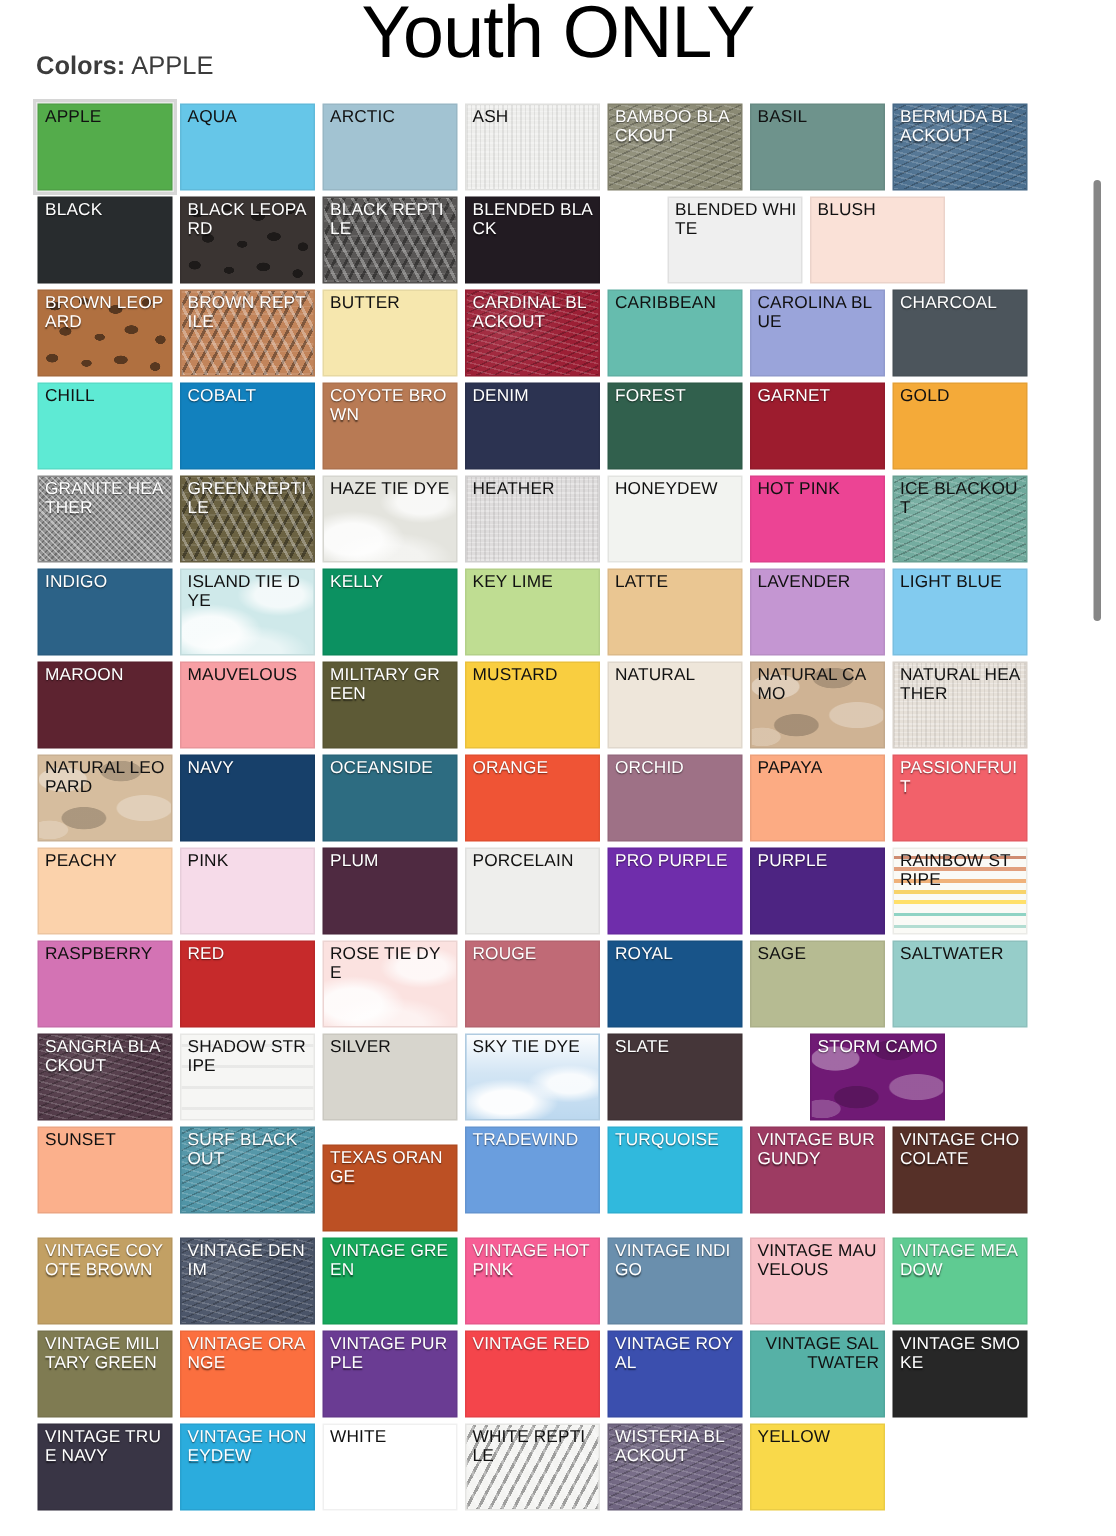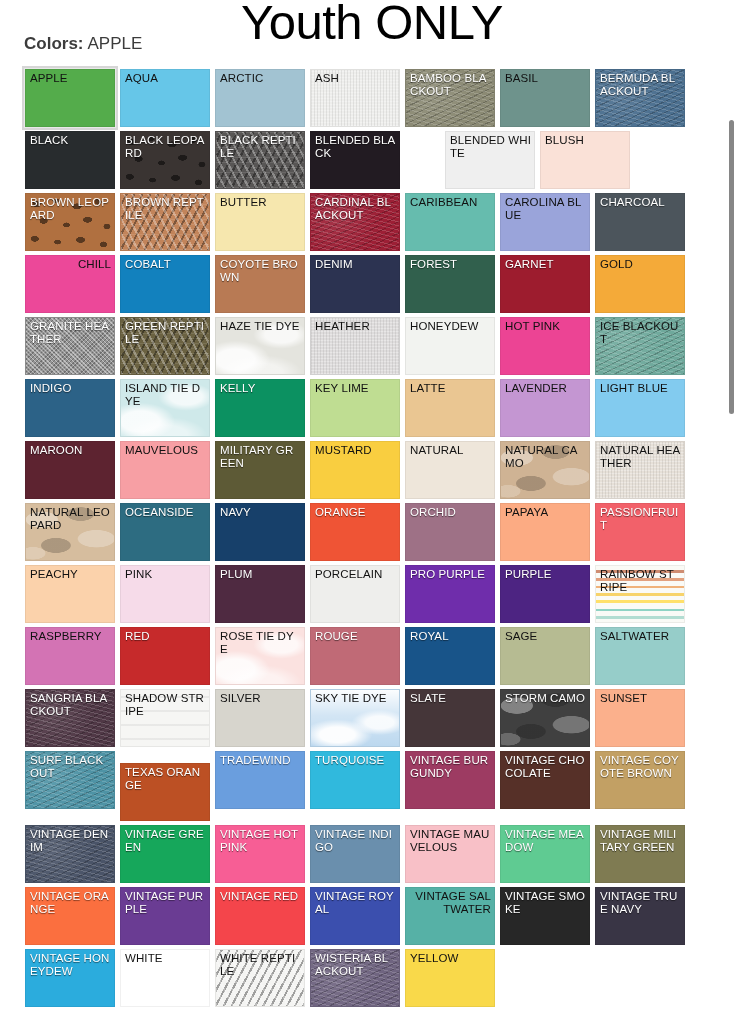--- a/index.html
+++ b/index.html
@@ -254,21 +254,21 @@
         </div>
         <div class="swatch" style="background-color: rgb(102, 188, 174);">
           <div class="sw-label dark">CARIBBEAN</div>
         </div>
         <div class="swatch" style="background-color: rgb(154, 164, 218);">
           <div class="sw-label dark">CAROLINA BLUE</div>
         </div>
         <div class="swatch" style="background-color: rgb(76, 85, 92);">
           <div class="sw-label light">CHARCOAL</div>
         </div>
-        <div class="swatch" style="background-color: #ec4899; text-align: right;">
+        <div class="swatch" style="background-color: #5eead4;">
           <div class="sw-label dark">CHILL</div>
         </div>
         <div class="swatch" style="background-color: rgb(18, 129, 190);">
           <div class="sw-label light">COBALT</div>
         </div>
         <div class="swatch" style="background-color: rgb(184, 122, 84);">
           <div class="sw-label light">COYOTE BROWN</div>
         </div>
         <div class="swatch" style="background-color: rgb(44, 51, 81);">
           <div class="sw-label light">DENIM</div>
@@ -350,25 +350,25 @@
           <div class="sw-label dark">NATURAL CAMO</div>
         </div>
         <div class="swatch" style="background-color: rgb(230, 224, 216);">
           <div class="tex heather"></div>
           <div class="sw-label dark">NATURAL HEATHER</div>
         </div>
         <div class="swatch" style="background-color: rgb(214, 189, 158);">
           <div class="tex camo"></div>
           <div class="sw-label dark">NATURAL LEOPARD</div>
         </div>
+        <div class="swatch" style="background-color: rgb(23, 64, 106);">
+          <div class="sw-label light">NAVY</div>
+        </div>
         <div class="swatch" style="background-color: rgb(45, 108, 129);">
           <div class="sw-label light">OCEANSIDE</div>
-        </div>
-        <div class="swatch" style="background-color: rgb(23, 64, 106);">
-          <div class="sw-label light">NAVY</div>
         </div>
         <div class="swatch" style="background-color: rgb(239, 84, 53);">
           <div class="sw-label light">ORANGE</div>
         </div>
         <div class="swatch" style="background-color: rgb(158, 113, 134);">
           <div class="sw-label light">ORCHID</div>
         </div>
         <div class="swatch" style="background-color: rgb(252, 171, 131);">
           <div class="sw-label dark">PAPAYA</div>
         </div>
@@ -430,21 +430,21 @@
         <div class="swatch" style="background-color: rgb(215, 213, 205);">
           <div class="sw-label dark">SILVER</div>
         </div>
         <div class="swatch" style="background-color: rgb(188, 216, 239);">
           <div class="tex sky"></div>
           <div class="sw-label dark">SKY TIE DYE</div>
         </div>
         <div class="swatch" style="background-color: rgb(69, 54, 57);">
           <div class="sw-label light">SLATE</div>
         </div>
-        <div class="swatch" style="background-color: #404040;">
+        <div class="swatch" style="background-color: #701a75; margin-left: 40px;">
           <div class="tex camo"></div>
           <div class="sw-label light">STORM CAMO</div>
         </div>
         <div class="swatch" style="background-color: rgb(251, 176, 140);">
           <div class="sw-label dark">SUNSET</div>
         </div>
         <div class="swatch" style="background-color: rgb(78, 147, 165);">
           <div class="tex blackout"></div>
           <div class="sw-label light">SURF BLACKOUT</div>
         </div>

